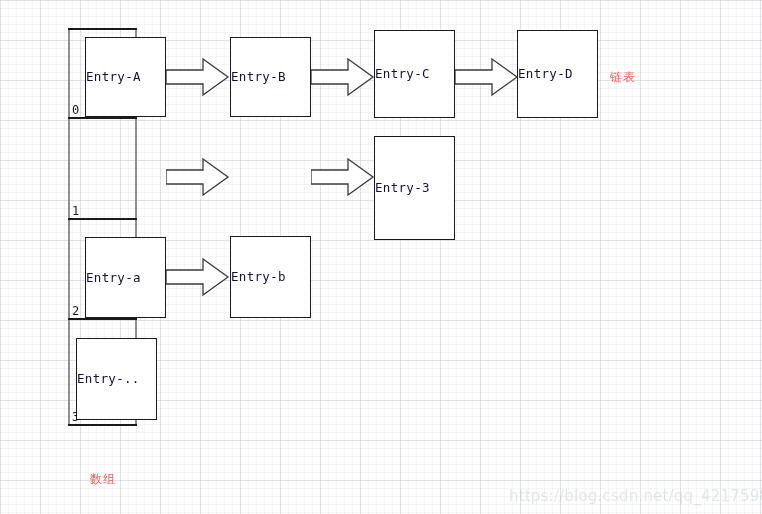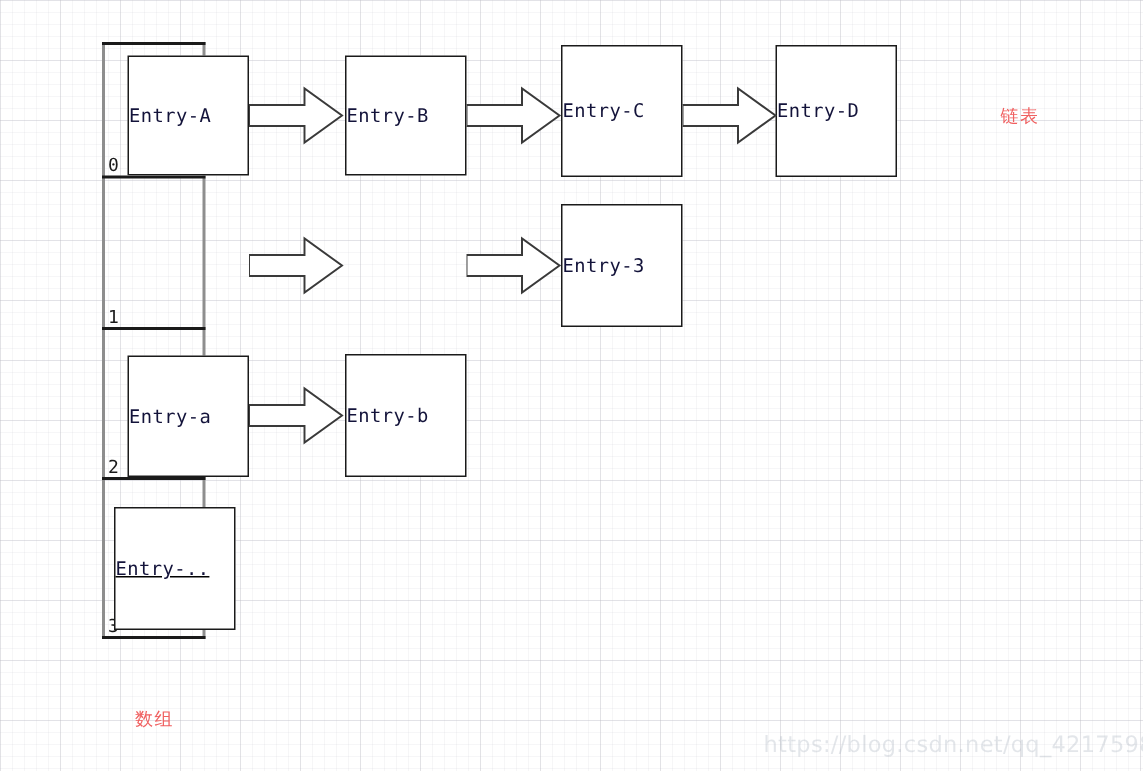--- a/index.html
+++ b/index.html
@@ -132,21 +132,21 @@
   <svg class="arrow" style="left:166px; top:57px;" width="64" height="40" viewBox="0 0 64 40">
     <path d="M0,13 L37,13 L37,2 L62,20 L37,38 L37,27 L0,27 Z" fill="#ffffff" stroke="#3a3a3a" stroke-width="1.3" stroke-linejoin="miter"></path>
   </svg>
   <svg class="arrow" style="left:311px; top:57px;" width="64" height="40" viewBox="0 0 64 40">
     <path d="M0,13 L37,13 L37,2 L62,20 L37,38 L37,27 L0,27 Z" fill="#ffffff" stroke="#3a3a3a" stroke-width="1.3" stroke-linejoin="miter"></path>
   </svg>
   <svg class="arrow" style="left:455px; top:57px;" width="64" height="40" viewBox="0 0 64 40">
     <path d="M0,13 L37,13 L37,2 L62,20 L37,38 L37,27 L0,27 Z" fill="#ffffff" stroke="#3a3a3a" stroke-width="1.3" stroke-linejoin="miter"></path>
   </svg>
 
-  <div class="entry" style="left:374px; top:136px; width:81px; height:82px;">
+  <div class="entry" style="left:374px; top:136px; width:81px; height:104px;">
     <span class="entry-label">Entry-3</span>
   </div>
 
   <svg class="arrow" style="left:166px; top:157px;" width="64" height="40" viewBox="0 0 64 40">
     <path d="M0,13 L37,13 L37,2 L62,20 L37,38 L37,27 L0,27 Z" fill="#ffffff" stroke="#3a3a3a" stroke-width="1.3" stroke-linejoin="miter"></path>
   </svg>
   <svg class="arrow" style="left:311px; top:157px;" width="64" height="40" viewBox="0 0 64 40">
     <path d="M0,13 L37,13 L37,2 L62,20 L37,38 L37,27 L0,27 Z" fill="#ffffff" stroke="#3a3a3a" stroke-width="1.3" stroke-linejoin="miter"></path>
   </svg>
 
@@ -154,22 +154,22 @@
     <span class="entry-label">Entry-a</span>
   </div>
   <div class="entry" style="left:230px; top:236px; width:81px; height:82px;">
     <span class="entry-label">Entry-b</span>
   </div>
 
   <svg class="arrow" style="left:166px; top:257px;" width="64" height="40" viewBox="0 0 64 40">
     <path d="M0,13 L37,13 L37,2 L62,20 L37,38 L37,27 L0,27 Z" fill="#ffffff" stroke="#3a3a3a" stroke-width="1.3" stroke-linejoin="miter"></path>
   </svg>
 
-  <div class="entry" style="left:76px; top:338px; width:81px; height:82px;text-decoration:underline;">
+  <div class="entry" style="left:76px; top:338px; width:81px; height:82px;">
     <span class="entry-label">Entry-..</span>
   </div>
 
-  <div class="note-red" style="left:667px; top:70px;">链表</div>
+  <div class="note-red" style="left:610px; top:70px;">链表</div>
   <div class="note-red" style="left:90px; top:472px;">数组</div>
 
   <div class="watermark" style="left:509px; top:488px;">https://blog.csdn.net/qq_42175986</div>
 
 </div>
 
 </body></html>

